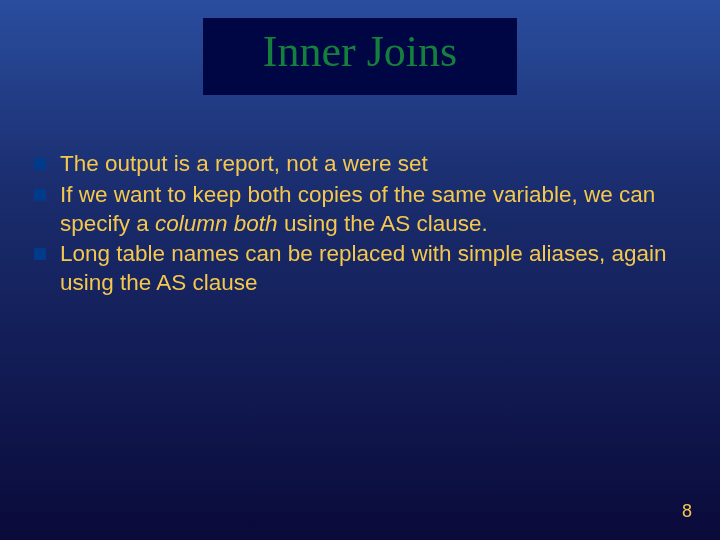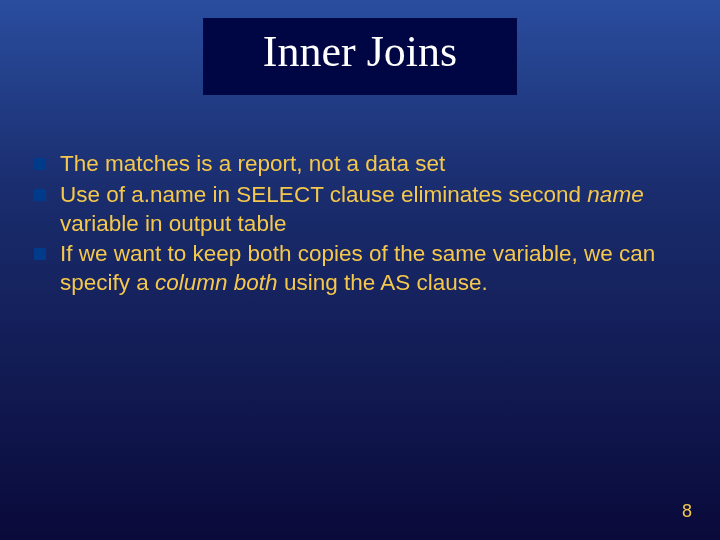--- a/index.html
+++ b/index.html
@@ -13,21 +13,21 @@
     width: 100%;
     padding-top: 18px;
     text-align: center;
   }
   .title-box {
     display: inline-block;
     background: #000544;
     padding: 8px 60px 18px 60px;
   }
   .title-text {
-    color: #ffffff;
+    color: #15803d;
     font-size: 44px;
     font-weight: 400;
     font-family: "Times New Roman", Times, serif;
   }
   .content {
     position: absolute;
     top: 150px;
     left: 34px;
     right: 34px;
   }
@@ -67,25 +67,25 @@
 
 <div class="title-area">
   <div class="title-box">
     <div class="title-text">Inner Joins</div>
   </div>
 </div>
 
 <div class="content">
   <div class="bullet-row">
     <div class="bullet"></div>
-    <div class="bullet-text">The matches is a report, not a data set</div>
-  </div>
-  <div class="bullet-row">
-    <div class="bullet"></div>
-    <div class="bullet-text">Use of a.name in SELECT clause eliminates second <em>name</em> variable in output table</div>
+    <div class="bullet-text">The output is a report, not a were set</div>
   </div>
   <div class="bullet-row">
     <div class="bullet"></div>
     <div class="bullet-text">If we want to keep both copies of the same variable, we can specify a <em>column both</em> using the AS clause.</div>
+  </div>
+  <div class="bullet-row">
+    <div class="bullet"></div>
+    <div class="bullet-text">Long table names can be replaced with simple aliases, again using the AS clause</div>
   </div>
 </div>
 
 <div class="page-num">8</div>
 
 </body></html>

